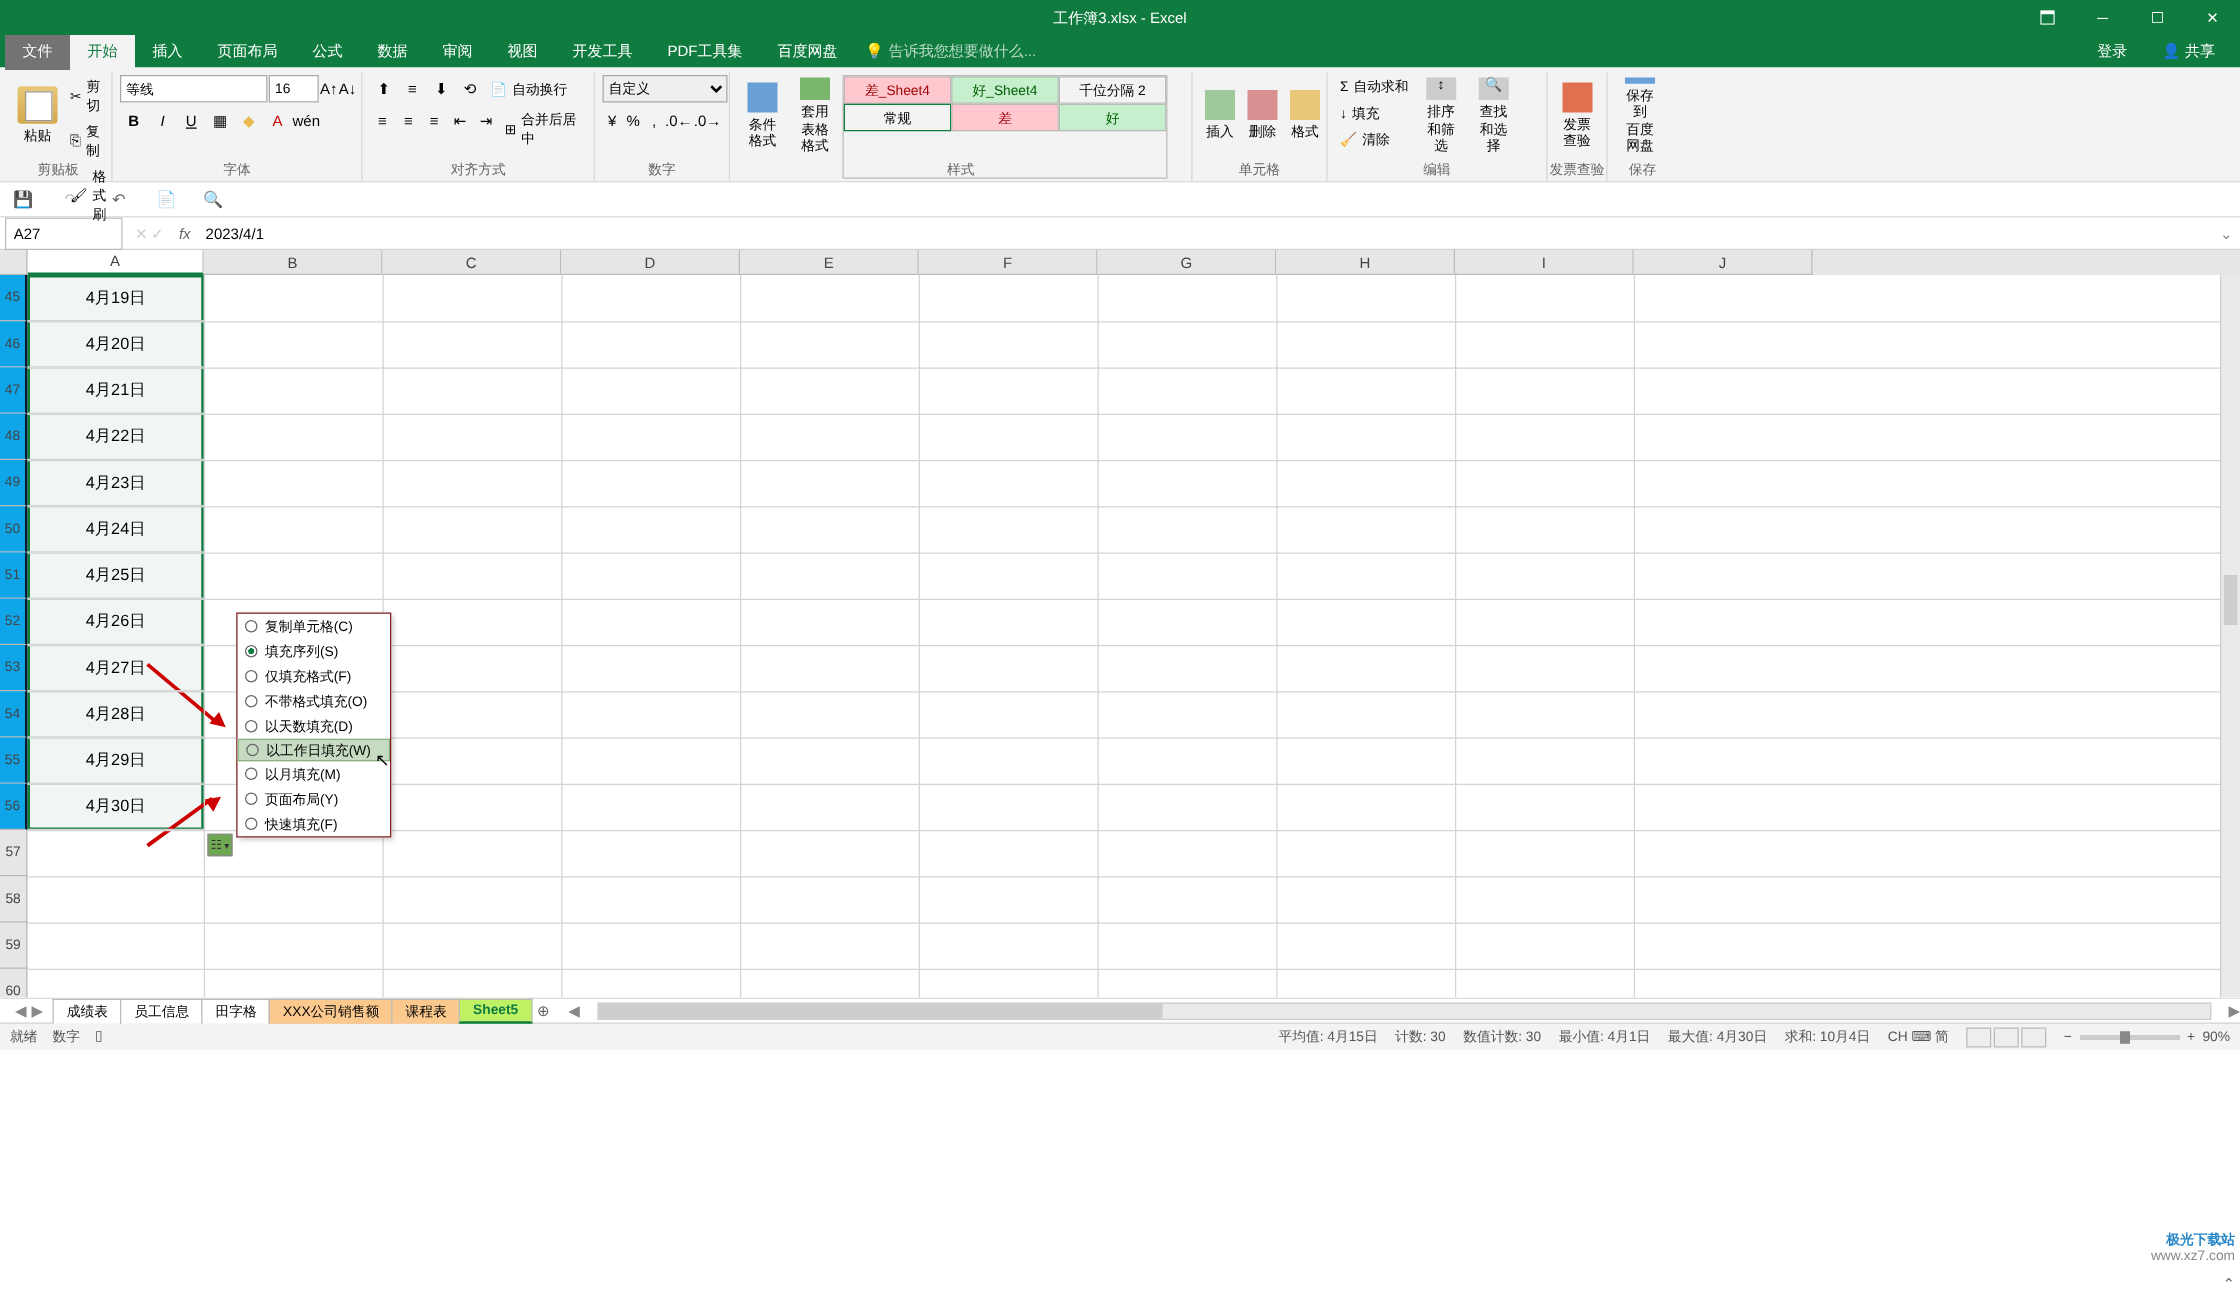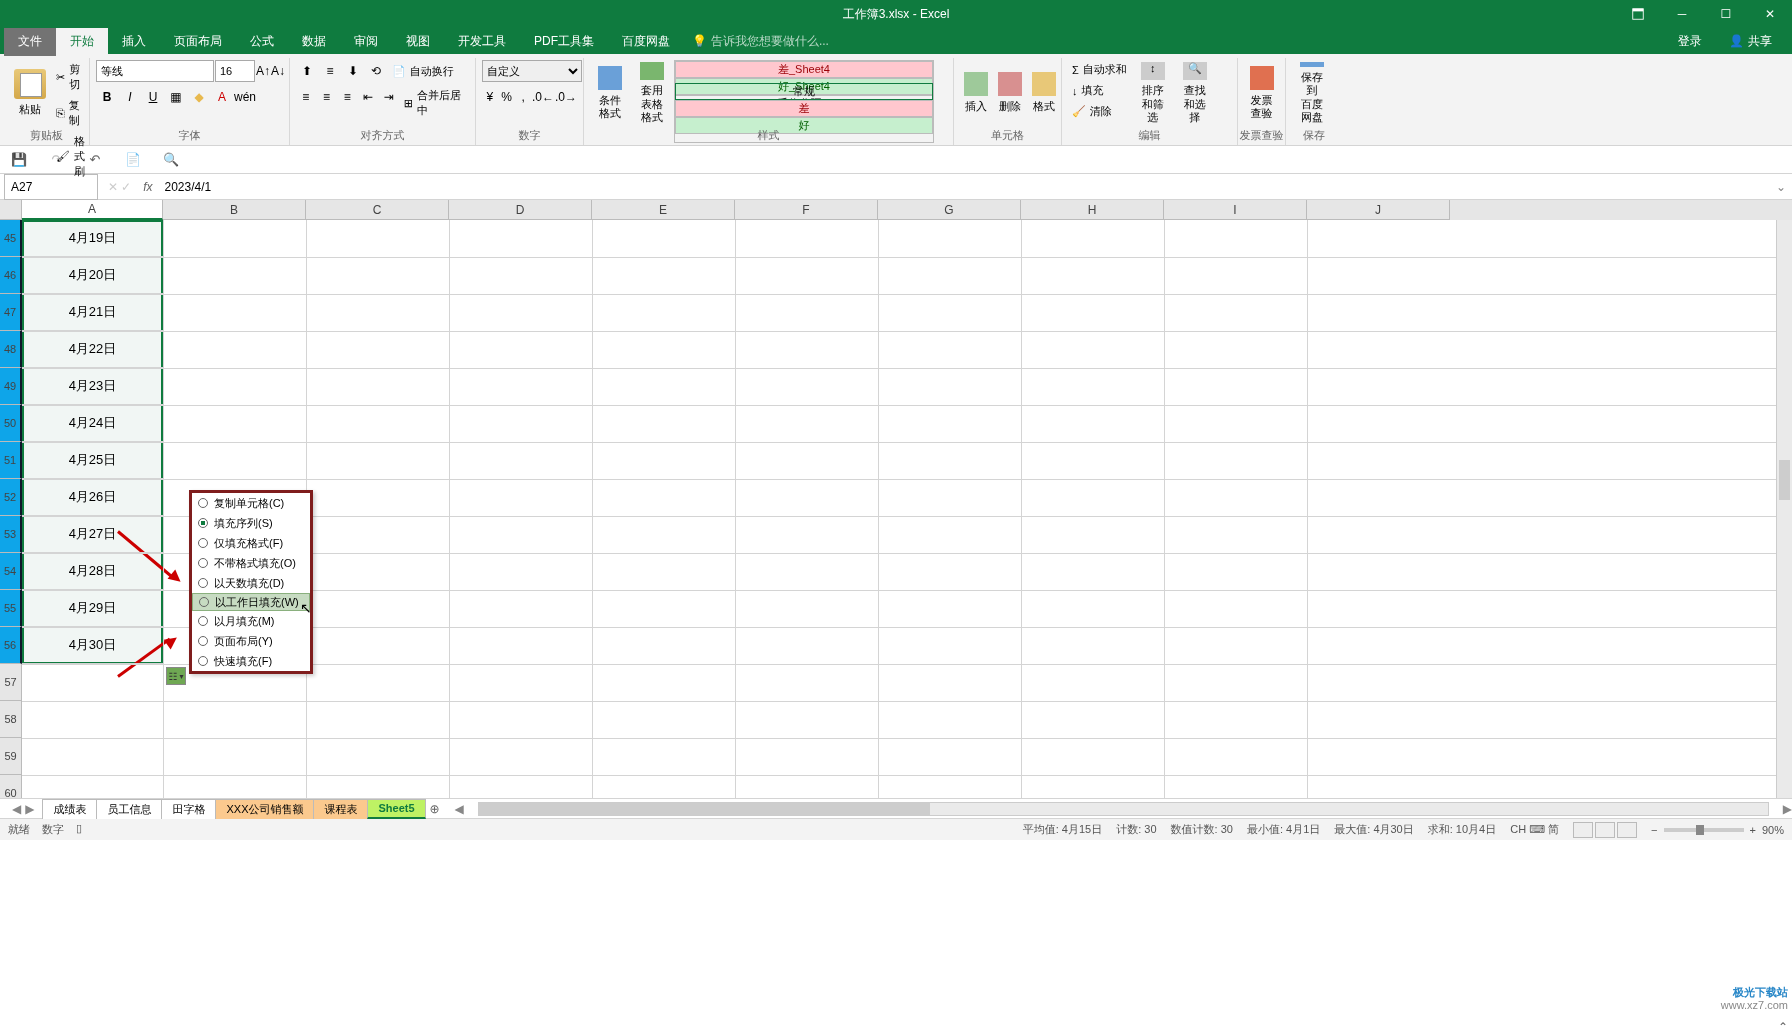--- a/index.html
+++ b/index.html
@@ -37,21 +37,21 @@
 .font-size { width: 40px; }
 .fmt-row { display: flex; gap: 1px; }
 .fmt-btn { width: 22px; height: 22px; display: flex; align-items: center; justify-content: center; cursor: pointer; font-size: 12px; }
 .bold { font-weight: bold; }
 .italic { font-style: italic; }
 .underline { text-decoration: underline; }
 
 .num-fmt-sel { width: 100px; height: 22px; border: 1px solid #a9a9a9; font-size: 11px; }
 
 .styles-gallery { display: flex; flex-direction: column; width: 260px; border: 1px solid #bbb; }
-.style-row { display: flex; height: 22px; flex-direction: column; }
+.style-row { display: flex; height: 22px; }
 .style-cell { flex: 1; border: 1px solid #bbb; display: flex; align-items: center; justify-content: center; font-size: 11px; }
 .style-bad { background: #ffc7ce; color: #9c0006; }
 .style-good { background: #c6efce; color: #006100; }
 
 
 .qat { height: 28px; background: #fff; border-bottom: 1px solid #d4d4d4; display: flex; align-items: center; padding: 0 8px; gap: 16px; }
 .qat-btn { width: 22px; height: 22px; display: flex; align-items: center; justify-content: center; cursor: pointer; color: #666; font-size:13px;}
 
 
 .formula-bar { height: 26px; background: #fff; border-bottom: 1px solid #d4d4d4; display: flex; align-items: center; }
@@ -76,21 +76,21 @@
 .cells { position: relative; flex:1; }
 .col-line { position:absolute; top:0; bottom:0; border-right:1px solid #d4d4d4;}
 .row-line { position:absolute; left:0; right:0; border-bottom:1px solid #d4d4d4;}
 
 .cell { position: absolute; height: 37px; width: 141px; display: flex; align-items: center; justify-content: center; font-size: 13px; border-bottom:1px solid #d4d4d4; }
 .selected-range { position:absolute; left:0; top:0; width:141px; height:444px; border:2px solid #0f7b3f; background:rgba(200,220,210,0.25); pointer-events:none;}
 .fill-handle { position:absolute; width:20px; height:18px; background:#6fa853; border:1px solid #888; left:144px; top:447px; display:flex; align-items:center; justify-content:center; font-size:10px; color:#333; cursor:pointer;}
 .fill-handle-dd { font-size:8px; margin-left:2px;}
 
 
-.ctx-menu { position: absolute; left: 167px; top: 270px; width: 124px; background: #fff; border: 3px solid #7f1d1d; box-shadow: 2px 2px 4px rgba(0,0,0,0.2); z-index: 100; text-align: center;}
+.ctx-menu { position: absolute; left: 167px; top: 270px; width: 124px; background: #fff; border: 1px solid #7f1d1d; box-shadow: 2px 2px 4px rgba(0,0,0,0.2); z-index: 100; text-align: center;}
 .ctx-item { height: 20px; display: flex; align-items: center; padding: 0 6px; font-size: 11px; cursor: pointer; }
 .ctx-item.highlighted { background: #c7dbc2; border:1px solid #8ab07e; height:18px;}
 .ctx-radio { width: 10px; height: 10px; border: 1px solid #666; border-radius: 50%; margin-right: 6px; display:inline-block;}
 .ctx-radio.on { background: radial-gradient(circle, #0f7b3f 40%, #fff 45%); }
 .ctx-item.selected .ctx-radio { background: radial-gradient(circle, #0f7b3f 40%, #fff 45%);}
 .arrow-line { position:absolute; background:#cc0000; height:3px; transform-origin:left center;}
 .arrow-head { position:absolute; width:0; height:0; border-left:12px solid #cc0000; border-top:6px solid transparent; border-bottom:6px solid transparent;}
 
 
 .sheet-tabs-bar { height: 20px; background: #fff; border-top: 1px solid #d4d4d4; display: flex; align-items: center; padding-left:4px;}

